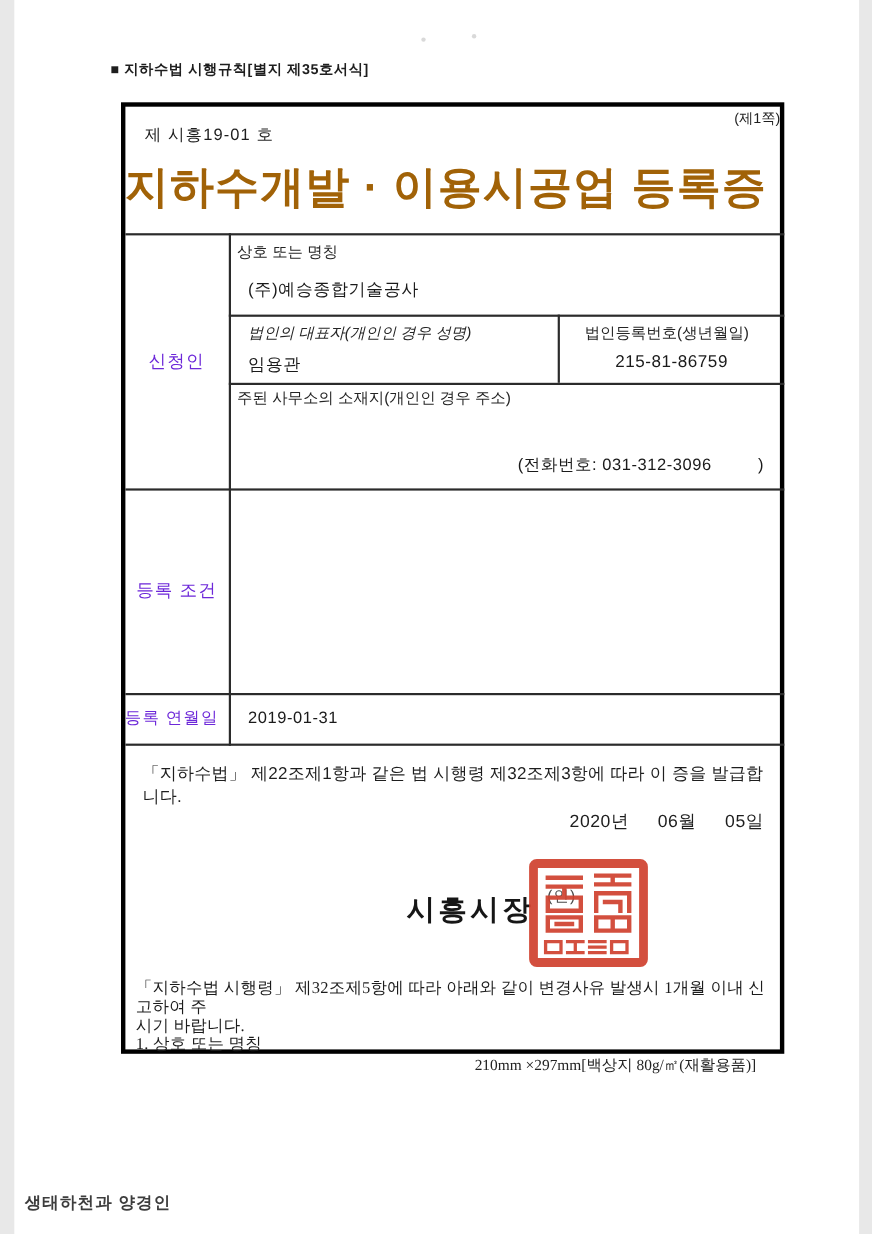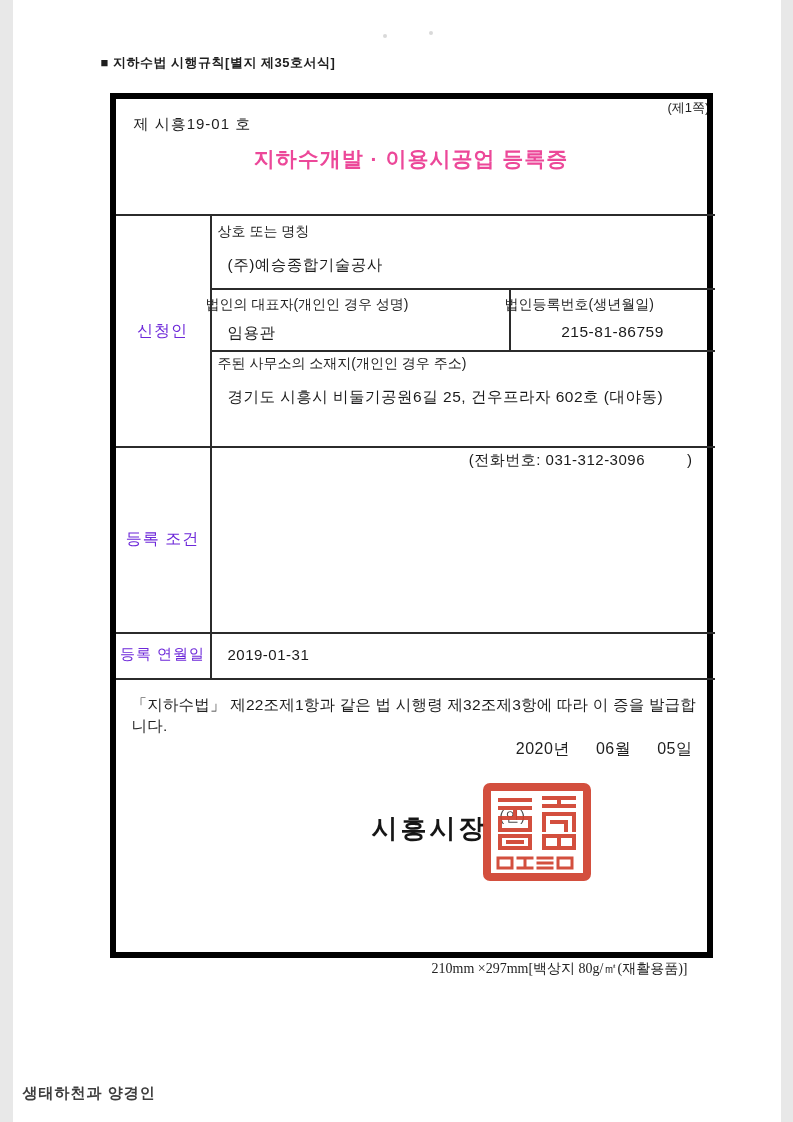--- a/index.html
+++ b/index.html
@@ -18,41 +18,40 @@
   .form-ref { left:88px; top:54px; font-size:13px; font-weight:600; letter-spacing:0.5px; }
   .page-marker { left:655px; top:67px; font-size:13px;margin-top:32px; }
 
   
   .speck { width:4px; height:4px; background:#c9c9c9; border-radius:50%; opacity:.7; }
 
   
   .cert-box {
     left:97px; top:93px;
     width:603px; height:865px;
-    border:6px solid #000000;
+    border:4px solid #000000;
     box-sizing:border-box;
   }
 
   
   .hline { position:absolute; height:2px; background:#2b2b2b; }
   .vline { position:absolute; width:2px;  background:#2b2b2b; }
 
   .doc-number { left:18px; top:16px; font-size:15px; letter-spacing:1px; }
   .cert-title {
     left:0; top:46px; width:100%;
-    text-align:center;
-    font-size:21px; font-weight:900; letter-spacing:1px;
-    color:#ec4899;
+    font-size:40px; font-weight:900; letter-spacing:1px;
+    color:#a16207;
   }
 
   .row-header { font-size:16px; color:#6d28d9; letter-spacing:1px; }
   .cell-label { font-size:14px; color:#242424; }
   .cell-value { font-size:15.5px; color:#1a1a1a; letter-spacing:0.5px; }
 
-  .phone-line { right:14px; top:316px; font-size:15px;margin-top:36px; }
+  .phone-line { right:14px; top:316px; font-size:15px; }
   .phone-close { display:inline-block; margin-left:42px; }
 
   .statement { left:16px; top:596px; font-size:15.5px; letter-spacing:0.2px; }
 
   .issue-date {
     right:14px; top:640px;
     font-size:16px; letter-spacing:0.5px;
     display:flex; gap:26px;
   }
 
@@ -106,32 +105,31 @@
     <div class="hline" style="left:0; top:533px; width:599px;"></div>
     <div class="hline" style="left:0; top:579px; width:599px;"></div>
     <div class="vline" style="left:94px; top:115px; height:466px;"></div>
     <div class="vline" style="left:393px; top:189px; height:62px;"></div>
 
     <div class="abs doc-number">제 시흥19-01 호</div>
     <div class="abs cert-title">지하수개발 · 이용시공업 등록증</div>
 
     <div class="abs row-header" style="left:0; top:222px; width:94px; text-align:center;">신청인</div>
     <div class="abs row-header" style="left:0; top:430px; width:94px; text-align:center;">등록 조건</div>
-    <div class="abs row-header" style="left:0; top:546px; width:94px; text-align:center; font-size:15px;">등록 연월일</div>
+    <div class="abs row-header" style="left:0; top:546px; width:94px; text-align:left; font-size:15px;">등록 연월일</div>
 
     <div class="abs cell-label" style="left:102px; top:124px;">상호 또는 명칭</div>
     <div class="abs cell-value" style="left:112px; top:156px;">(주)예승종합기술공사</div>
 
-    <div class="abs cell-label" style="left:90px; top:197px;">법인의 대표자(개인인 경우 성명)</div>
+    <div class="abs cell-label" style="left:112px; top:197px;font-style:italic;">법인의 대표자(개인인 경우 성명)</div>
     <div class="abs cell-value" style="left:112px; top:224px;">임용관</div>
-    <div class="abs cell-label" style="left:389px; top:197px;">법인등록번호(생년월일)</div>
+    <div class="abs cell-label" style="left:418px; top:197px;">법인등록번호(생년월일)</div>
     <div class="abs cell-value" style="left:395px; top:224px; width:204px; text-align:center;">215-81-86759</div>
 
     <div class="abs cell-label" style="left:102px; top:256px;">주된 사무소의 소재지(개인인 경우 주소)</div>
-    <div class="abs cell-value" style="left:112px; top:288px;">경기도 시흥시 비둘기공원6길 25, 건우프라자 602호 (대야동)</div>
     <div class="abs cell-value phone-line">
       <span>(전화번호: 031-312-3096</span><span class="phone-close">)</span>
     </div>
 
     <div class="abs cell-value" style="left:112px; top:430px;"></div>
 
     <div class="abs cell-value" style="left:112px; top:547px; font-size:15px;">2019-01-31</div>
 
     <div class="abs statement">「지하수법」  제22조제1항과 같은 법 시행령 제32조제3항에 따라 이 증을 발급합니다.</div>
 
@@ -159,19 +157,24 @@
           <path stroke-width="4" d="M62 54 h30 M62 54 v12 M92 54 v12 M62 66 h30 M77 54 v12"></path>
 
           <path stroke-width="3" d="M16 76 h14 M16 76 v10 h14 M30 76 v10"></path>
           <path stroke-width="3" d="M36 76 h14 M43 76 v10 M36 86 h14"></path>
           <path stroke-width="3" d="M56 76 h14 M56 81 h14 M56 86 h14"></path>
           <path stroke-width="3" d="M76 76 h14 M76 76 v10 M90 76 v10 M76 86 h14"></path>
         </g>
       </svg>
     </div>
 
+    <div class="abs notice">
+      <div>「지하수법 시행령」 제32조제5항에 따라 아래와 같이 변경사유 발생시 1개월 이내 신고하여 주</div>
+      <div>시기 바랍니다.</div>
+      <div>1. 상호 또는 명칭</div>
+    </div>
 
   </div>
 
   <div class="abs paper-spec">210mm ×297mm[백상지 80g/㎡(재활용품)]</div>
   <div class="abs dept-stamp">생태하천과 양경인</div>
 
 </div>
 
 </body></html>

